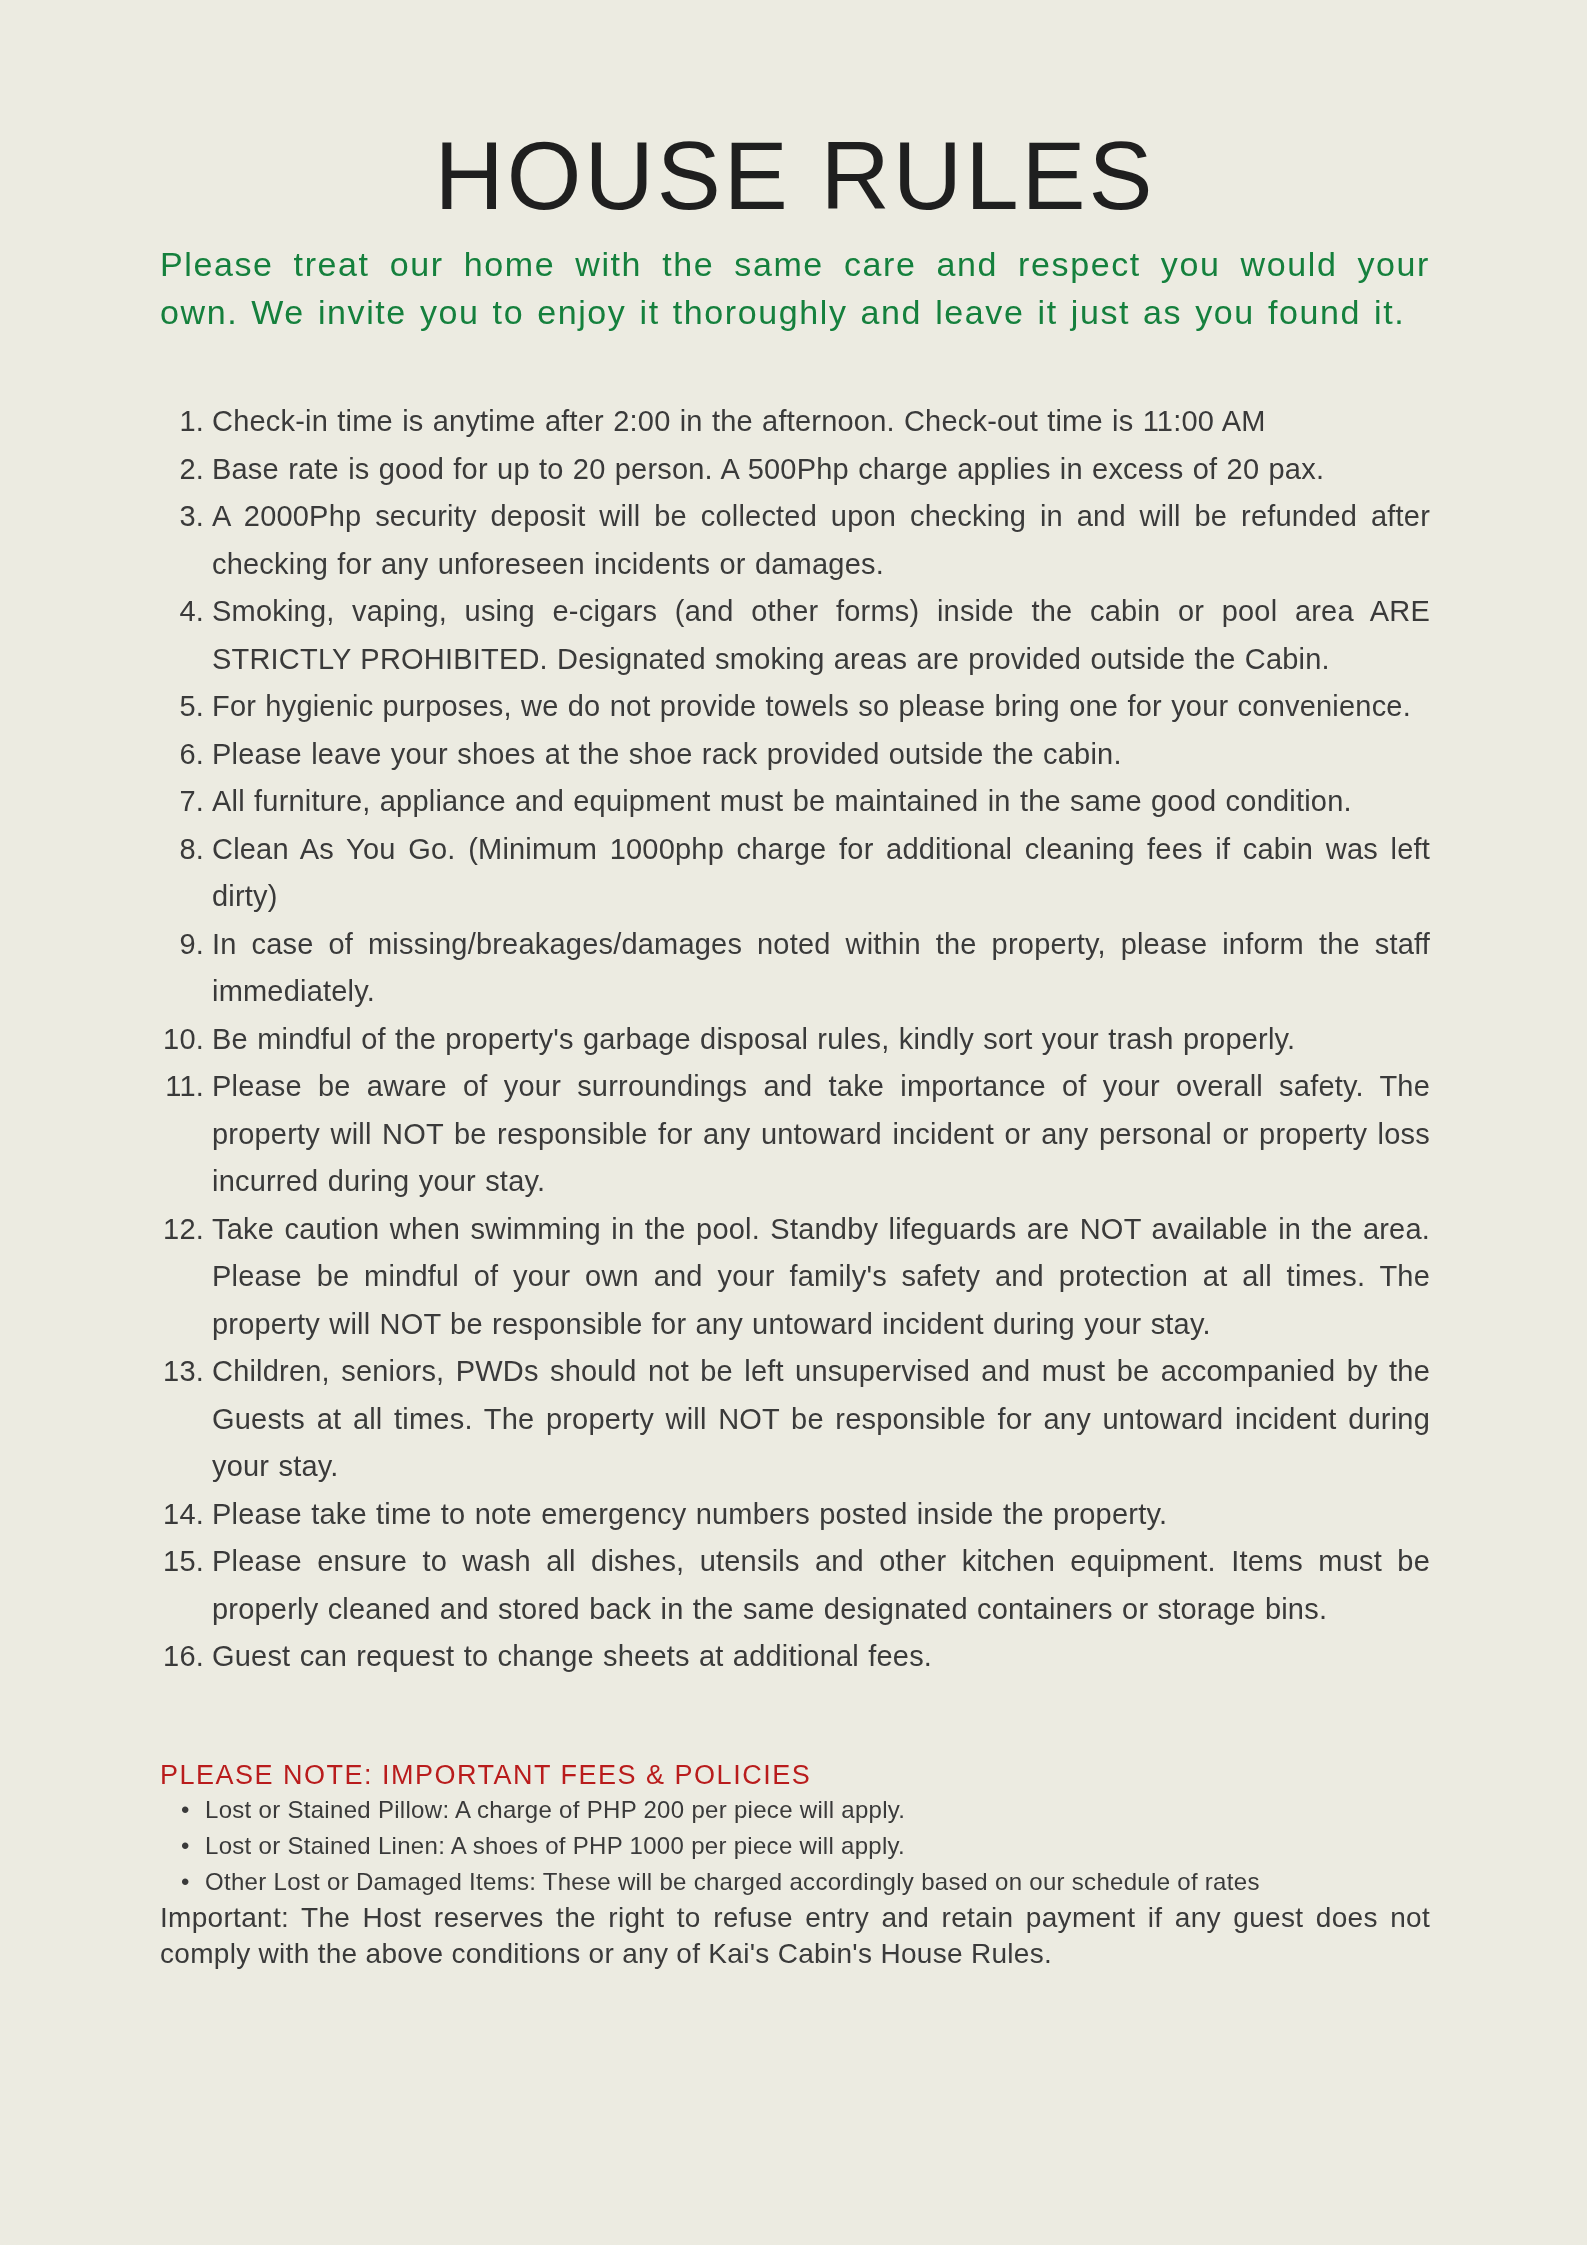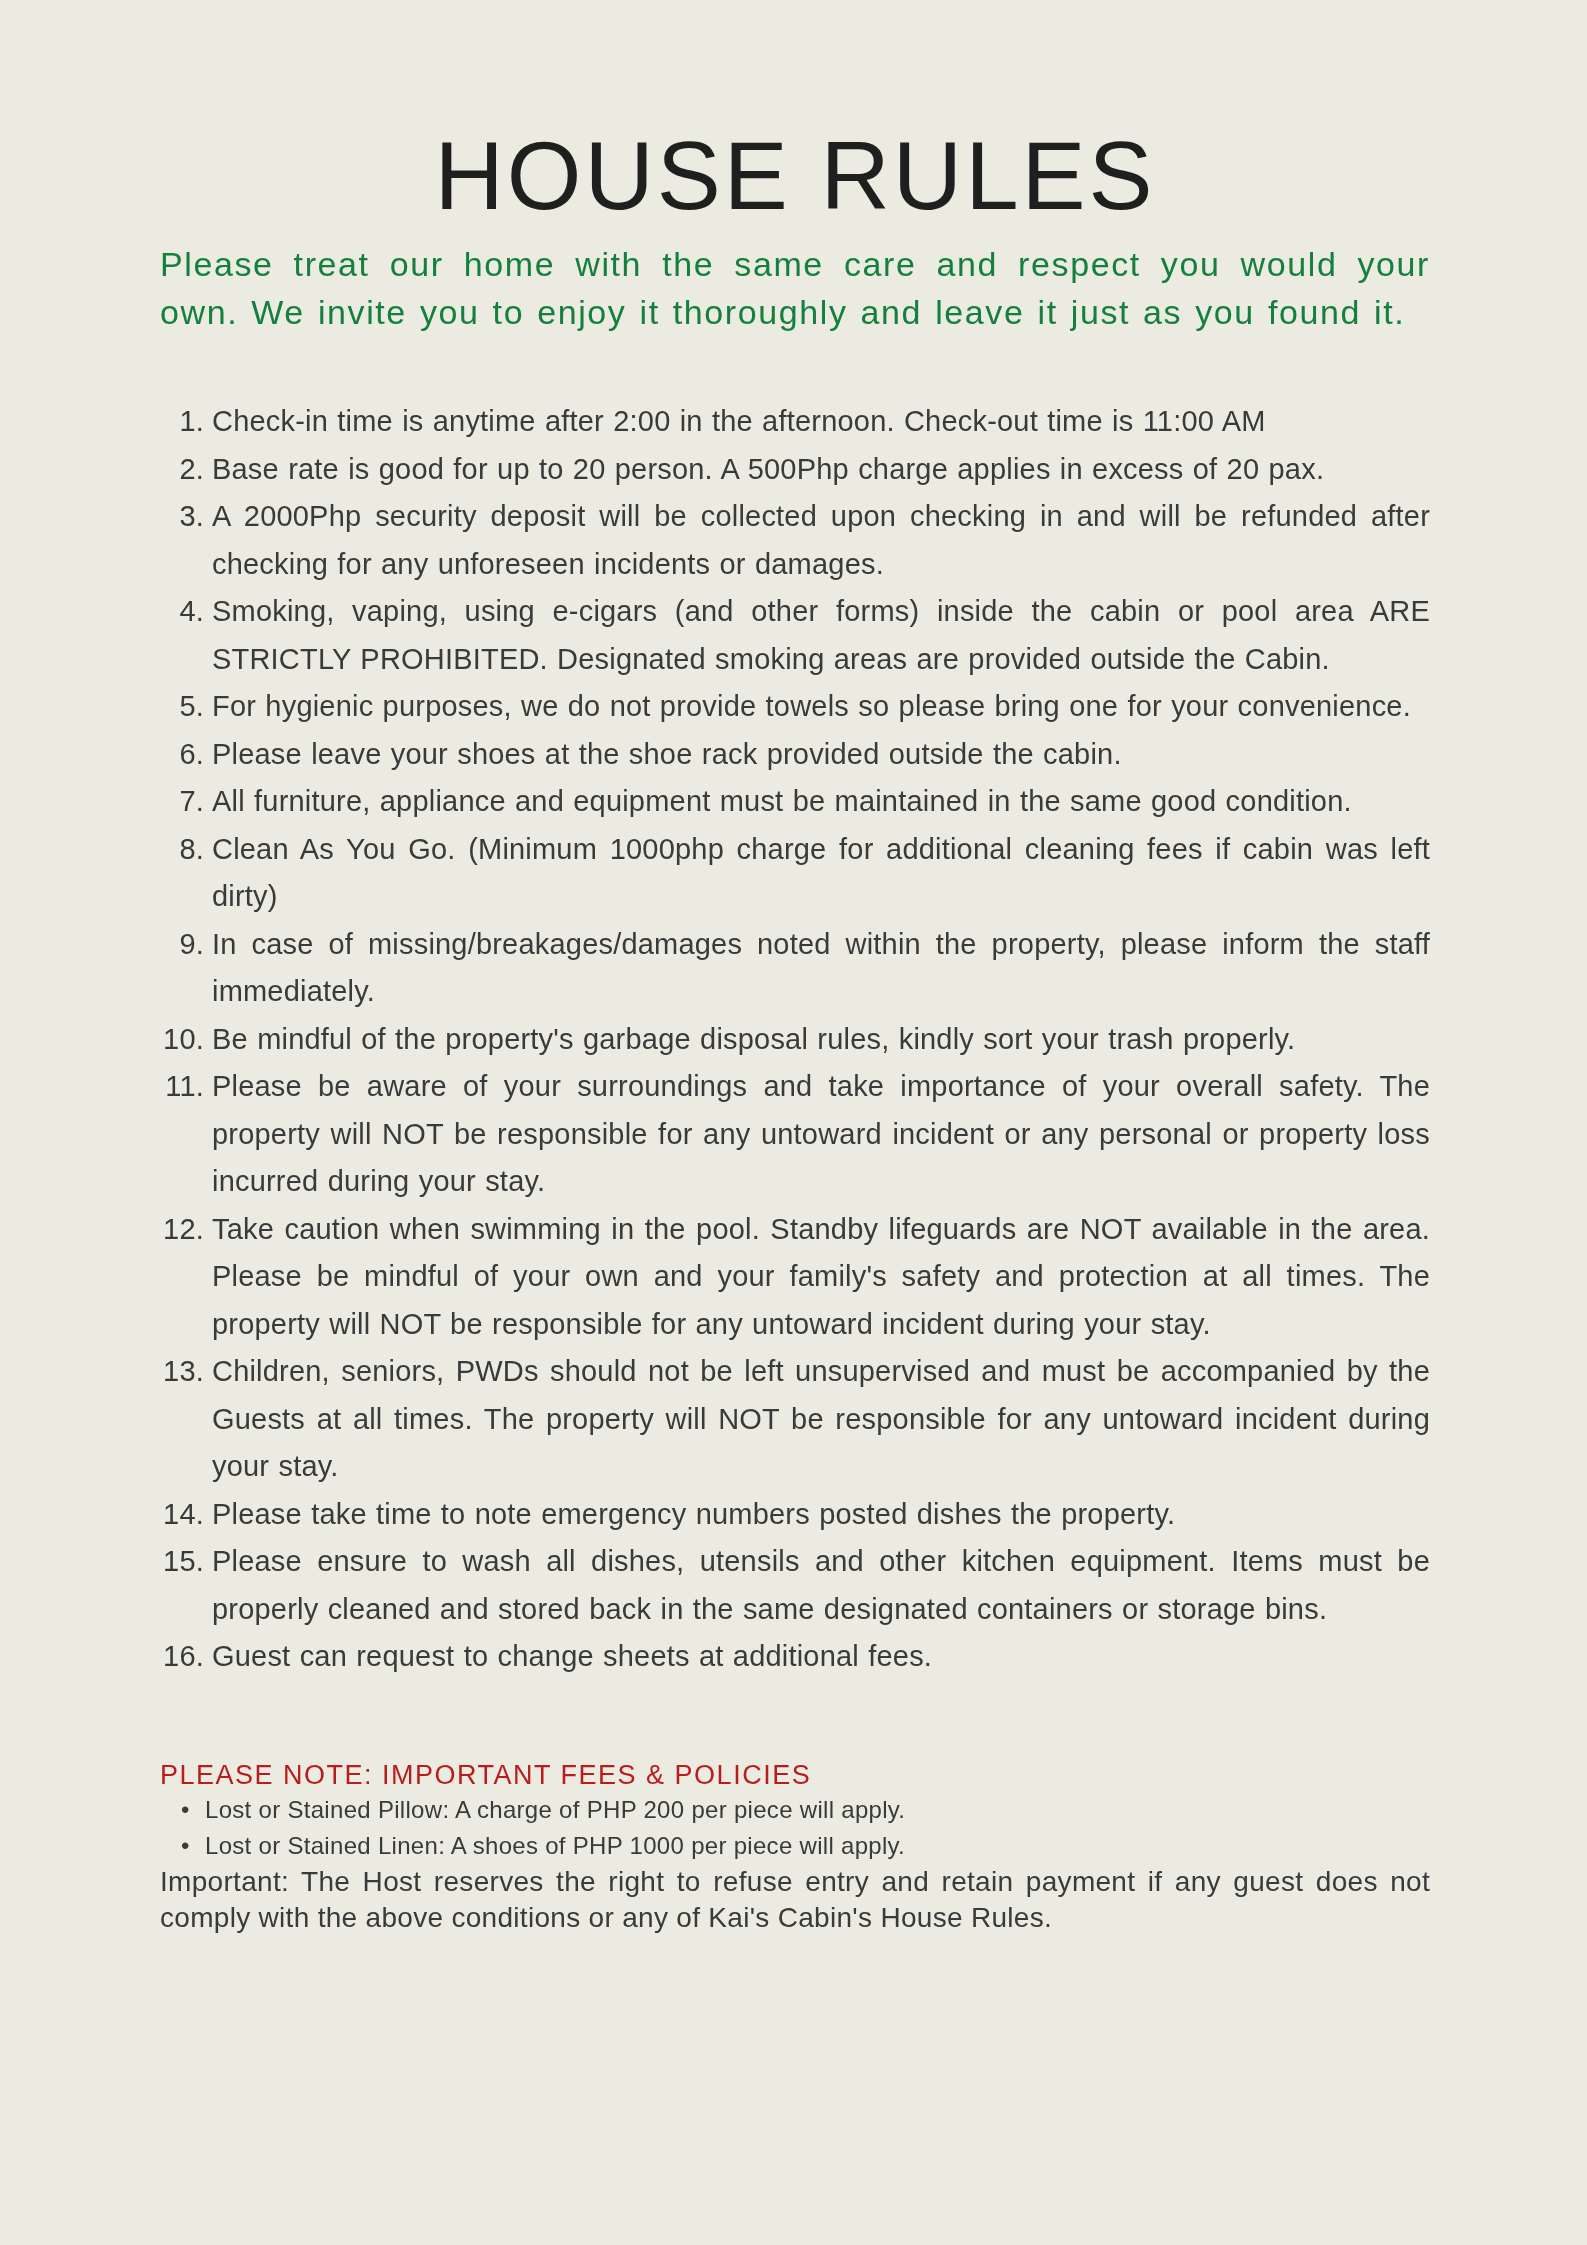--- a/index.html
+++ b/index.html
@@ -103,27 +103,28 @@
     <li>Smoking, vaping, using e-cigars (and other forms) inside the cabin or pool area ARE STRICTLY PROHIBITED. Designated smoking areas are provided outside the Cabin.</li>
     <li>For hygienic purposes, we do not provide towels so please bring one for your convenience.</li>
     <li>Please leave your shoes at the shoe rack provided outside the cabin.</li>
     <li>All furniture, appliance and equipment must be maintained in the same good condition.</li>
     <li>Clean As You Go. (Minimum 1000php charge for additional cleaning fees if cabin was left dirty)</li>
     <li>In case of missing/breakages/damages noted within the property, please inform the staff immediately.</li>
     <li>Be mindful of the property's garbage disposal rules, kindly sort your trash properly.</li>
     <li>Please be aware of your surroundings and take importance of your overall safety. The property will NOT be responsible for any untoward incident or any personal or property loss incurred during your stay.</li>
     <li>Take caution when swimming in the pool. Standby lifeguards are NOT available in the area. Please be mindful of your own and your family's safety and protection at all times. The property will NOT be responsible for any untoward incident during your stay.</li>
     <li>Children, seniors, PWDs should not be left unsupervised and must be accompanied by the Guests at all times. The property will NOT be responsible for any untoward incident during your stay.</li>
-    <li>Please take time to note emergency numbers posted dishes the property.</li>
+    <li>Please take time to note emergency numbers posted inside the property.</li>
     <li>Please ensure to wash all dishes, utensils and other kitchen equipment. Items must be properly cleaned and stored back in the same designated containers or storage bins.</li>
     <li>Guest can request to change sheets at additional fees.</li>
   </ol>
 
   <section>
     <h2 class="fees-heading">PLEASE NOTE: IMPORTANT FEES &amp; POLICIES</h2>
     <ul class="fees-list">
       <li>Lost or Stained Pillow: A charge of PHP 200 per piece will apply.</li>
       <li>Lost or Stained Linen: A shoes of PHP 1000 per piece will apply.</li>
+      <li>Other Lost or Damaged Items: These will be charged accordingly based on our schedule of rates</li>
     </ul>
     <p class="important">Important: The Host reserves the right to refuse entry and retain payment if any guest does not comply with the above conditions or any of Kai's Cabin's House Rules.</p>
   </section>
 
 </div>
 
 </body></html>

